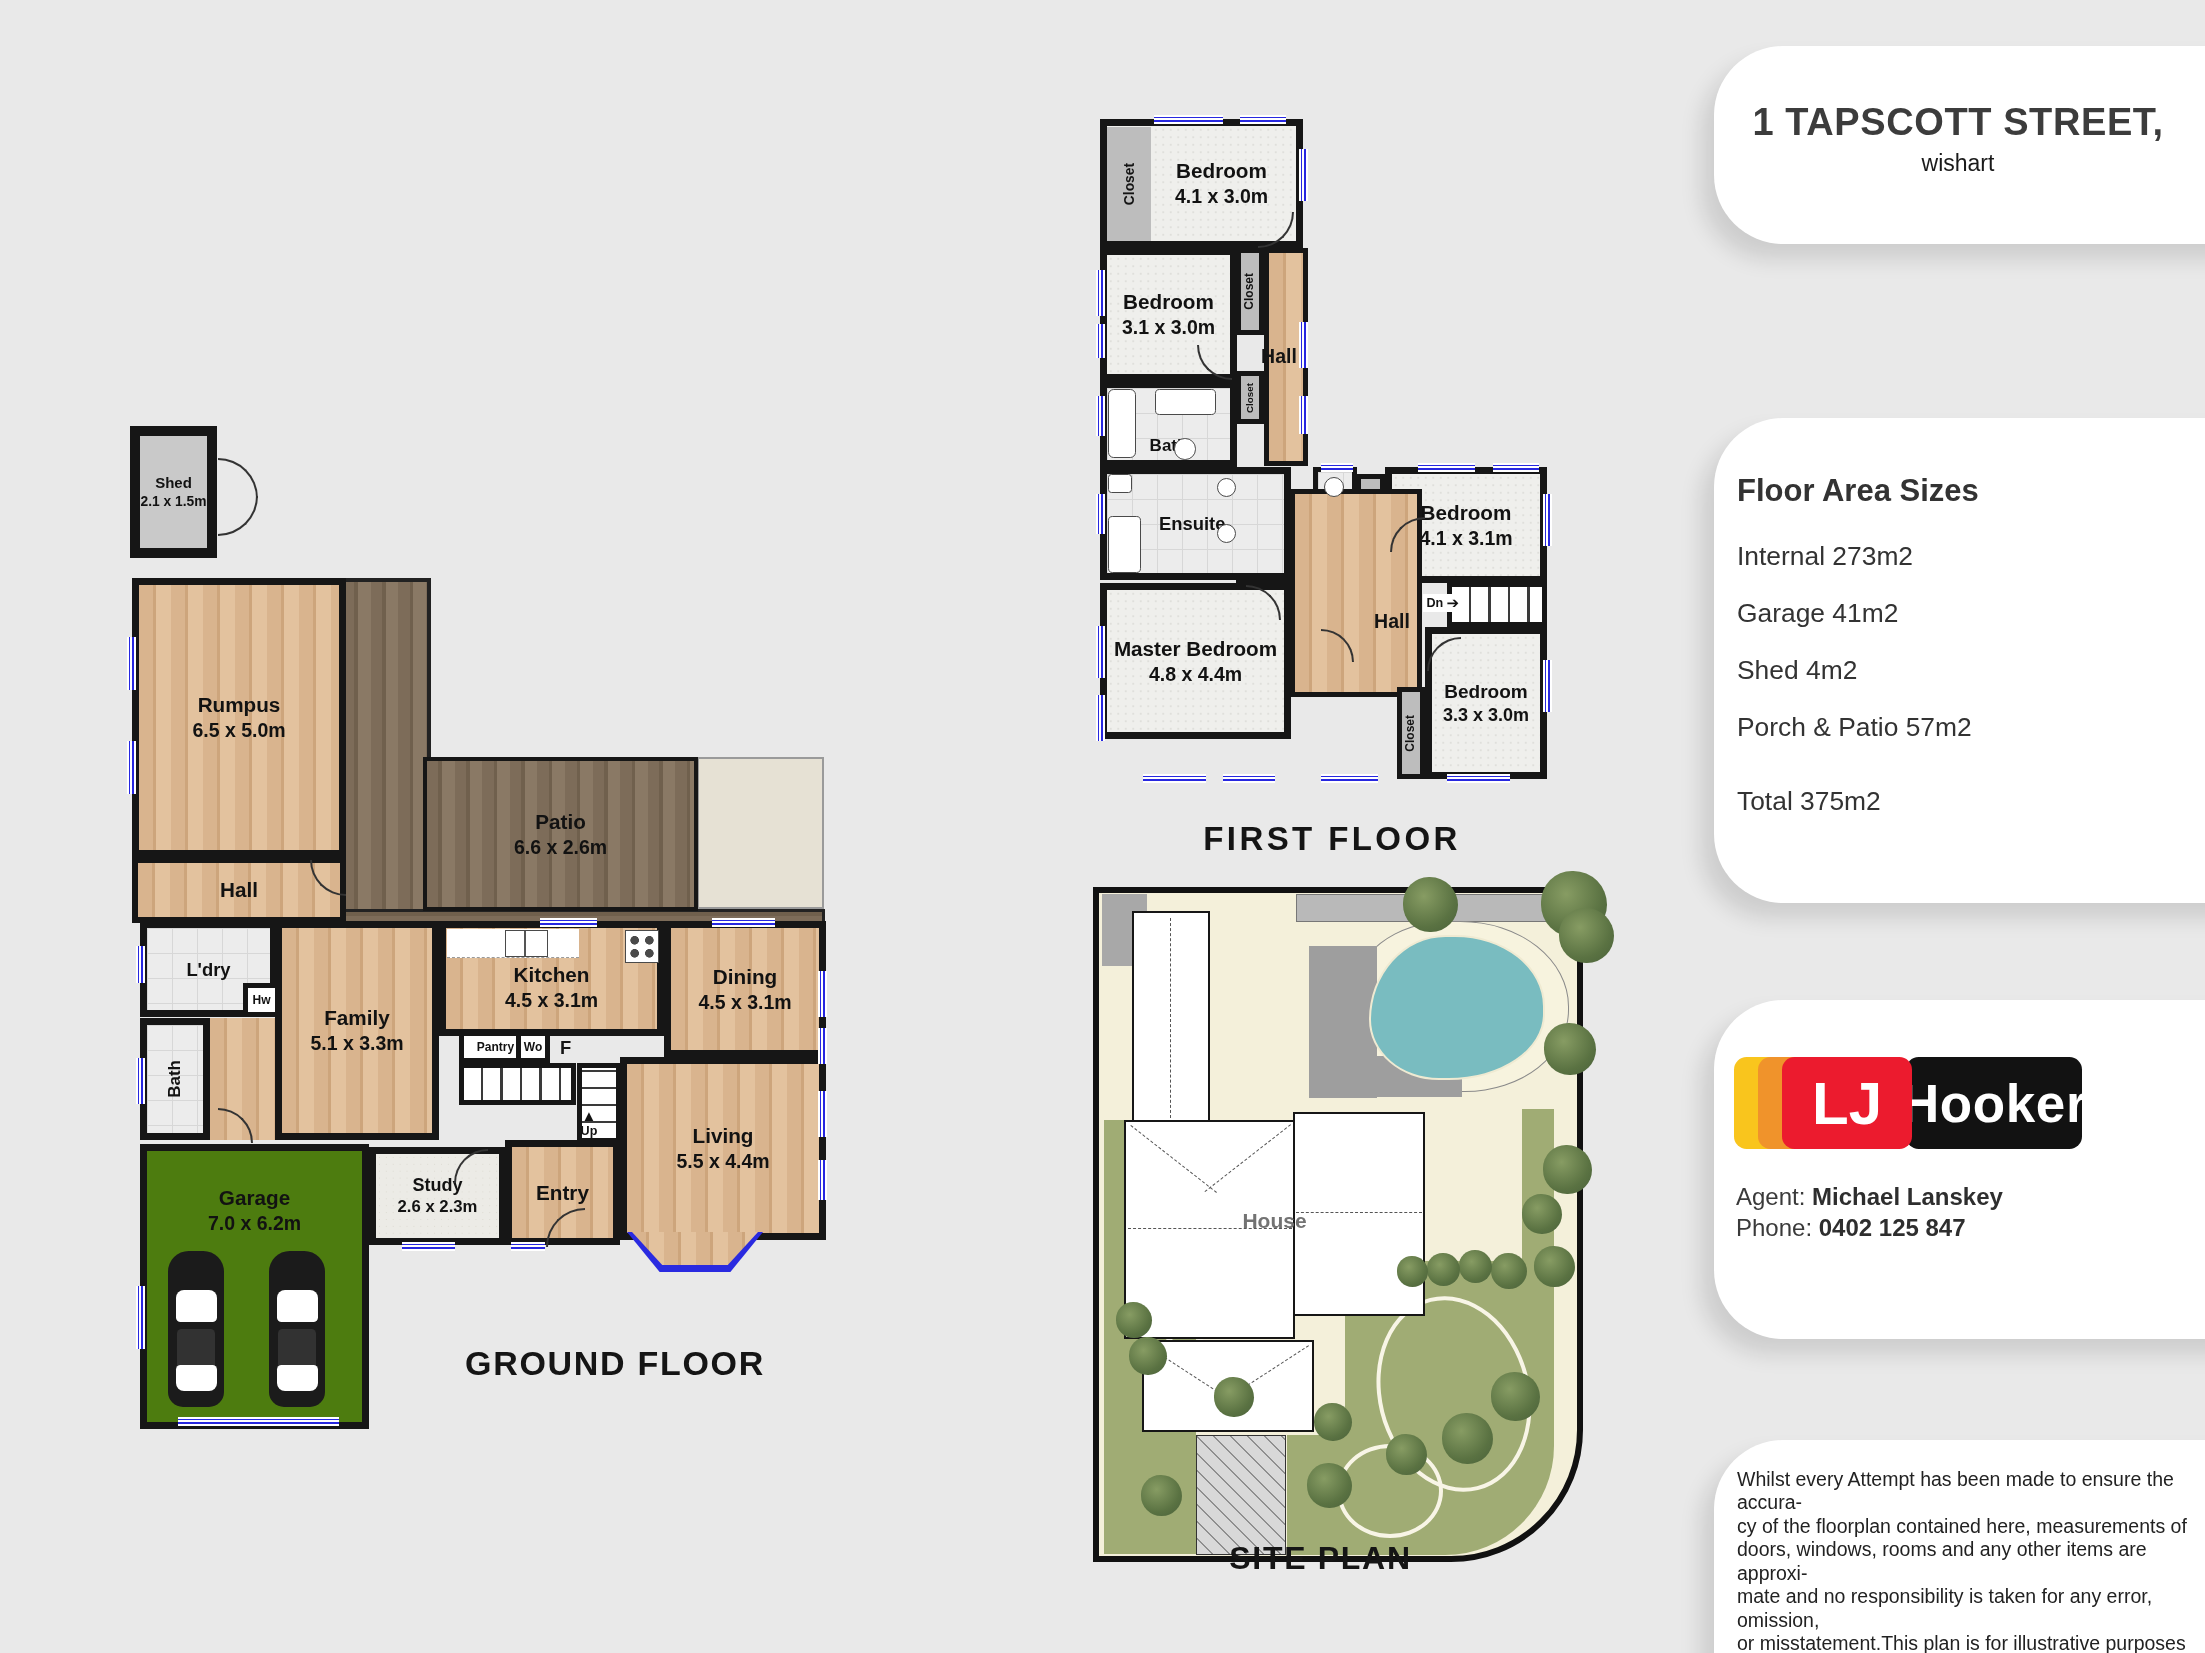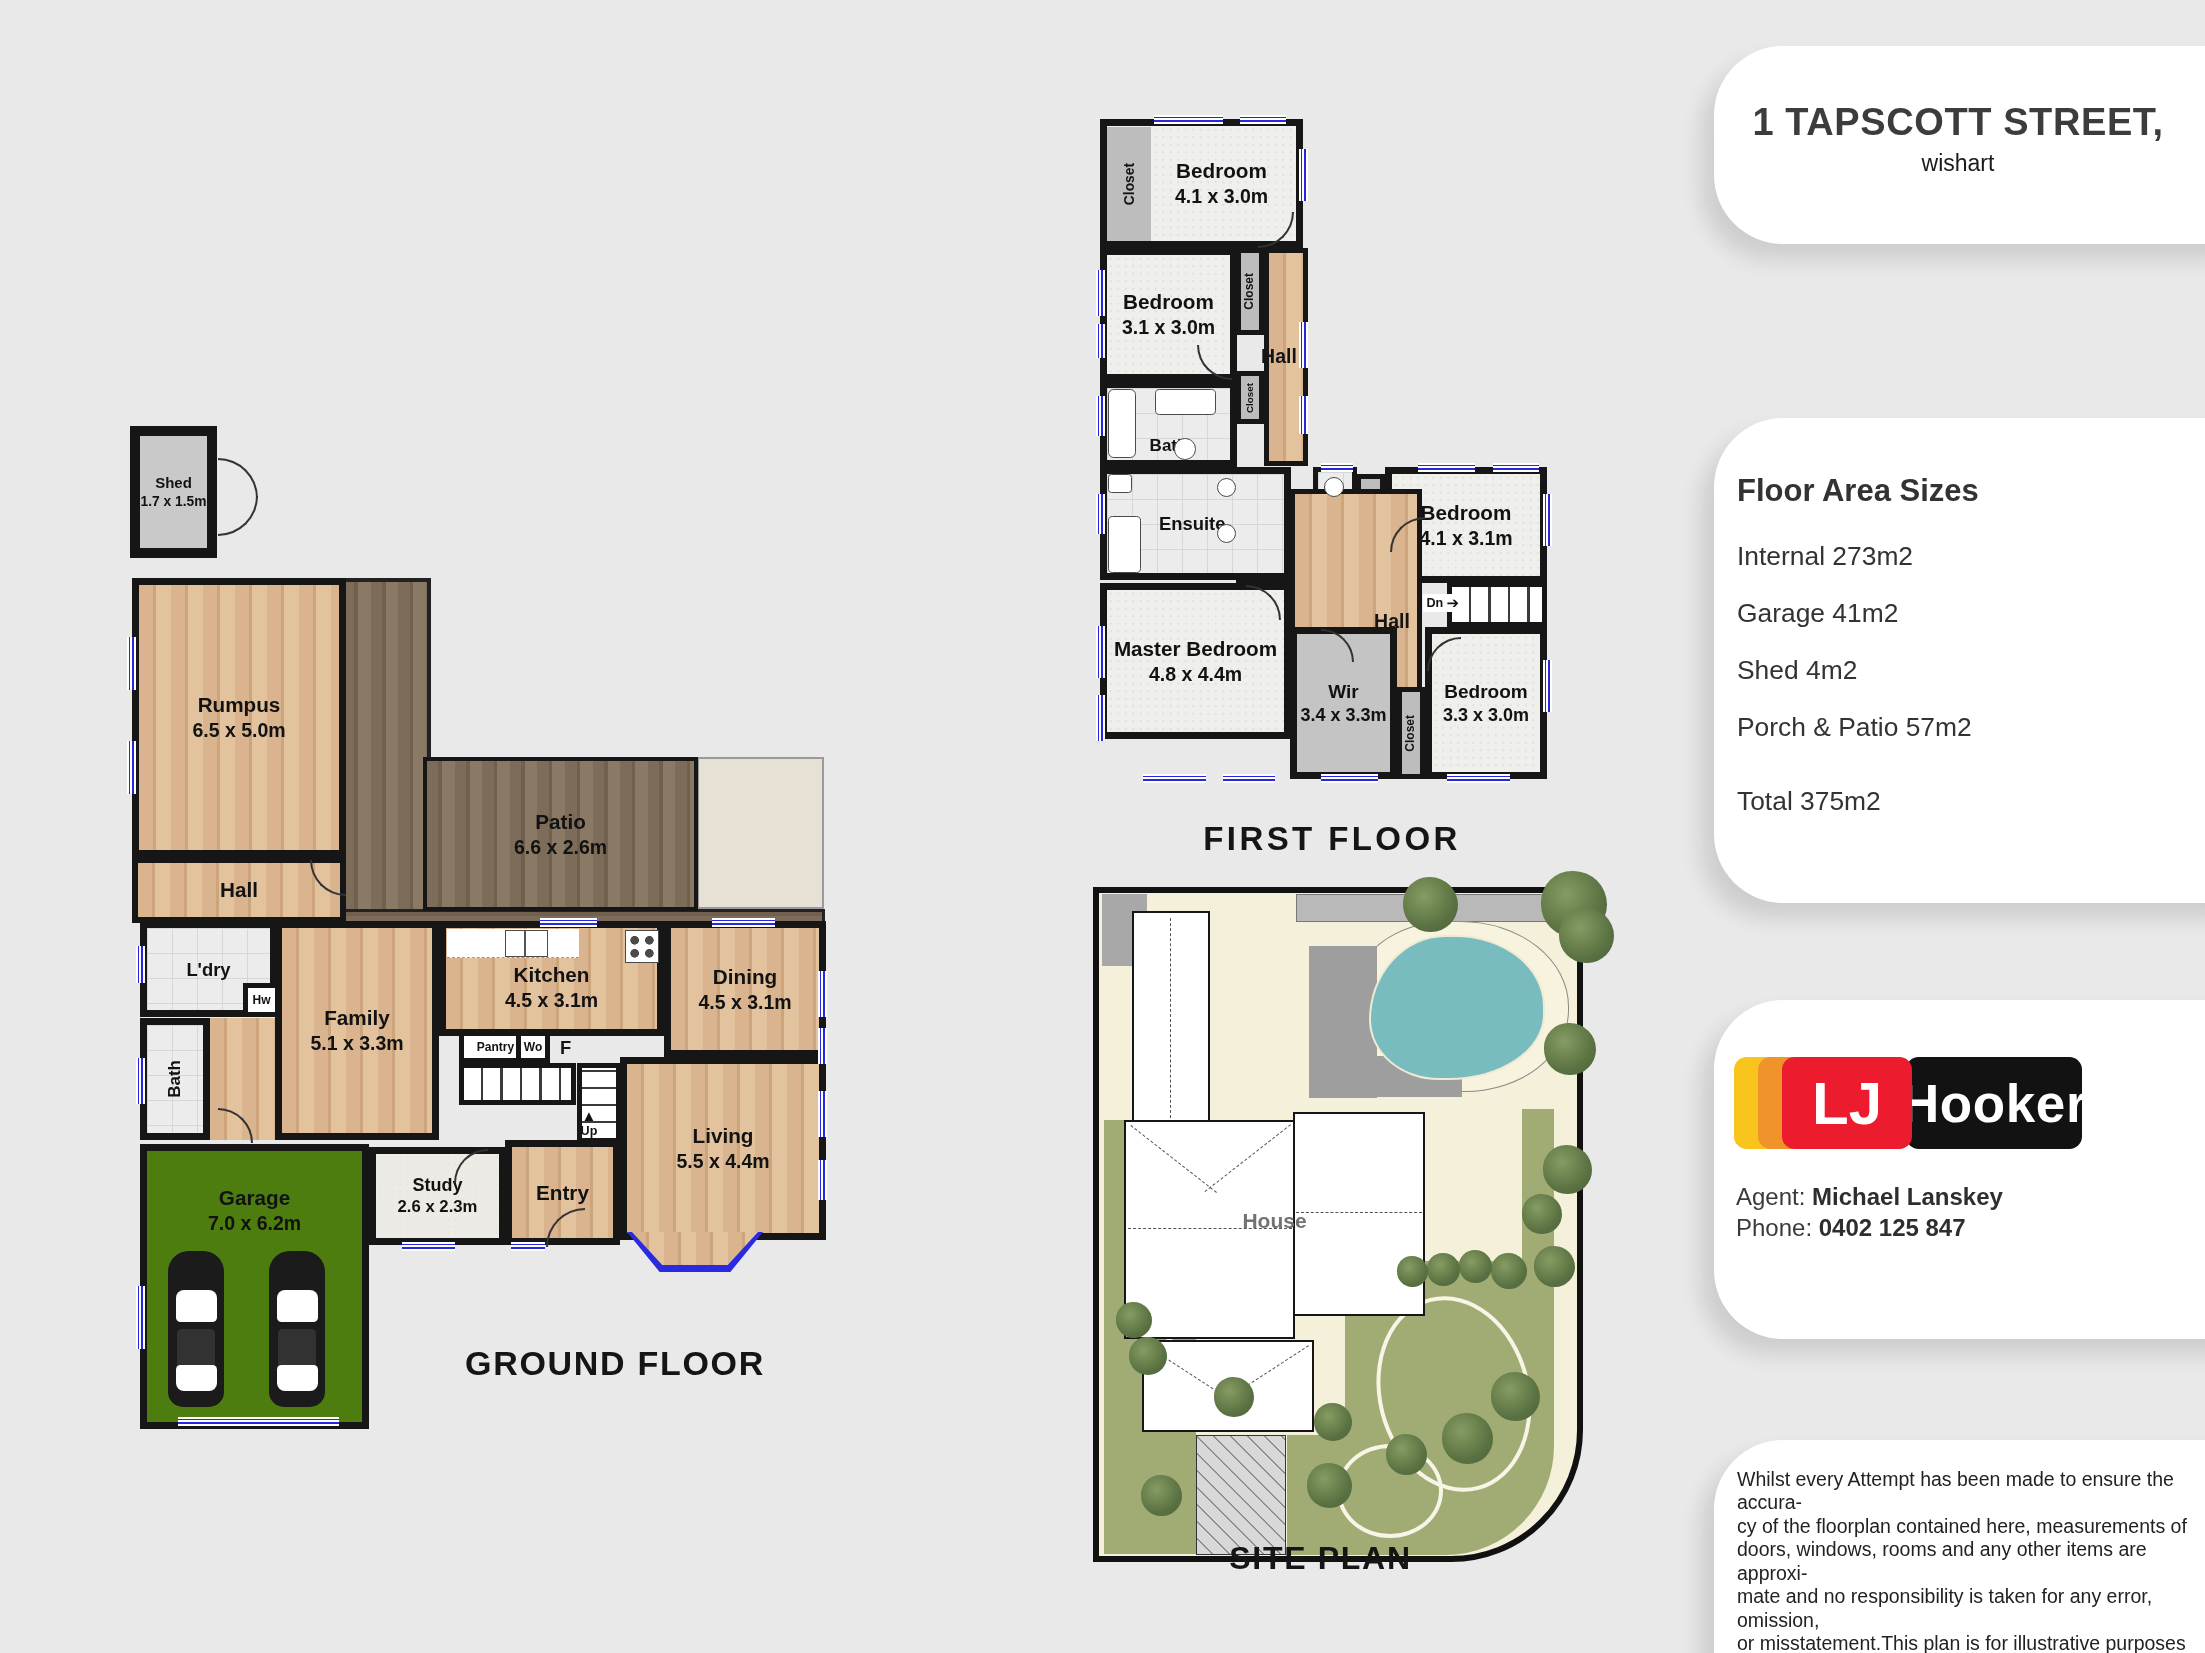--- a/index.html
+++ b/index.html
@@ -51,21 +51,21 @@
   .fa-item{font-size:26.4px;color:#333;margin:0 0 26px 0;}
   .lj-part{position:absolute;top:0;height:92px;border-radius:12.6px;}
 </style>
 </head>
 <body>
 
 <div id="canvas">
 
   <div class="room tile small" style="left:130px;top:426px;width:87px;height:132px;border-width:10.3px;background:#c9c9c9;">
     <span class="rname">Shed</span>
-    <span class="rdims">1.7 x 1.5m</span>
+    <span class="rdims">2.1 x 1.5m</span>
   </div>
   <div class="arc" style="left:218px;top:458px;width:38px;height:38px;border-top:2.3px solid #333;border-right:2.3px solid #333;border-radius:0 100% 0 0;"></div>
   <div class="arc" style="left:218px;top:496px;width:38px;height:38px;border-bottom:2.3px solid #333;border-right:2.3px solid #333;border-radius:0 0 100% 0;"></div>
 
   <div class="abs wood-dark" style="left:339px;top:578px;width:92px;height:388px;border:4.6px solid #222;box-sizing:border-box;"></div>
   <div class="abs wood-dark-h" style="left:339px;top:909px;width:486px;height:49px;border:3.4px solid #222;box-sizing:border-box;"></div>
   <div class="abs" style="left:697px;top:757px;width:127px;height:152px;background:#e6e1d4;border:2.3px solid #9a9a9a;box-sizing:border-box;"></div>
   <div class="room wood-dark thinroom" style="left:423px;top:757px;width:275px;height:154px;">
     <span class="rname">Patio</span>
     <span class="rdims">6.6 x 2.6m</span>
@@ -222,24 +222,20 @@
   <div class="abs wood-light" style="left:1290px;top:489px;width:132px;height:208px;border:5.7px solid #161616;box-sizing:border-box;"></div>
   <div class="abs" style="left:1352px;top:610px;width:80px;text-align:center;font-weight:bold;font-size:19.5px;z-index:24;">Hall</div>
   <div class="abs stairs-v" style="left:1447px;top:582px;width:100px;height:45px;border:5.7px solid #161616;box-sizing:border-box;"></div>
   <div class="abs" style="left:1423px;top:594px;z-index:24;display:flex;align-items:center;gap:3.4px;background:#fff;padding:0 3.4px;">
     <span style="font-size:12.6px;font-weight:bold;">Dn</span>
     <span style="font-size:15px;">➔</span>
   </div>
   <div class="room carpet" style="left:1100px;top:583px;width:191px;height:156px;">
     <span class="rname">Master Bedroom</span>
     <span class="rdims">4.8 x 4.4m</span>
-  </div>
-  <div class="room" style="left:1290px;top:627px;width:107px;height:152px;background:#c4c4c4;">
-    <span class="rname" style="font-size:19px;">Wir</span>
-    <span class="rdims" style="font-size:18px;">3.4 x 3.3m</span>
   </div>
   <div class="room closet tiny" style="left:1397px;top:687px;width:27.6px;height:92px;border-width:5.2px;">
     <span class="rname vtext">Closet</span>
   </div>
   <div class="room carpet" style="left:1425px;top:627px;width:122px;height:152px;">
     <span class="rname" style="font-size:19px;">Bedroom</span>
     <span class="rdims" style="font-size:18px;">3.3 x 3.0m</span>
   </div>
   <div class="title" style="left:1180px;top:820px;width:304px;font-size:33px;letter-spacing:3.4px;">FIRST FLOOR</div>
 

